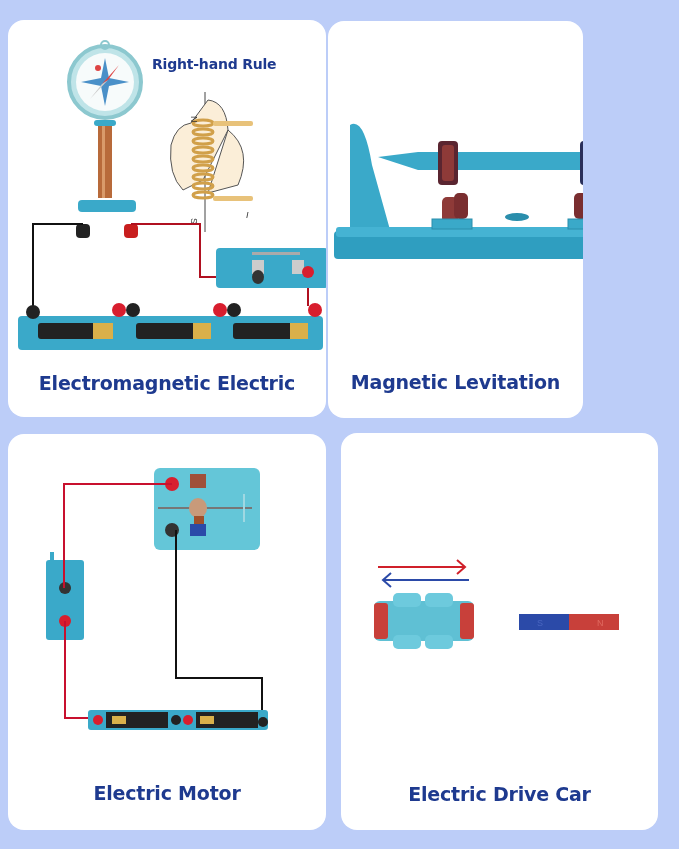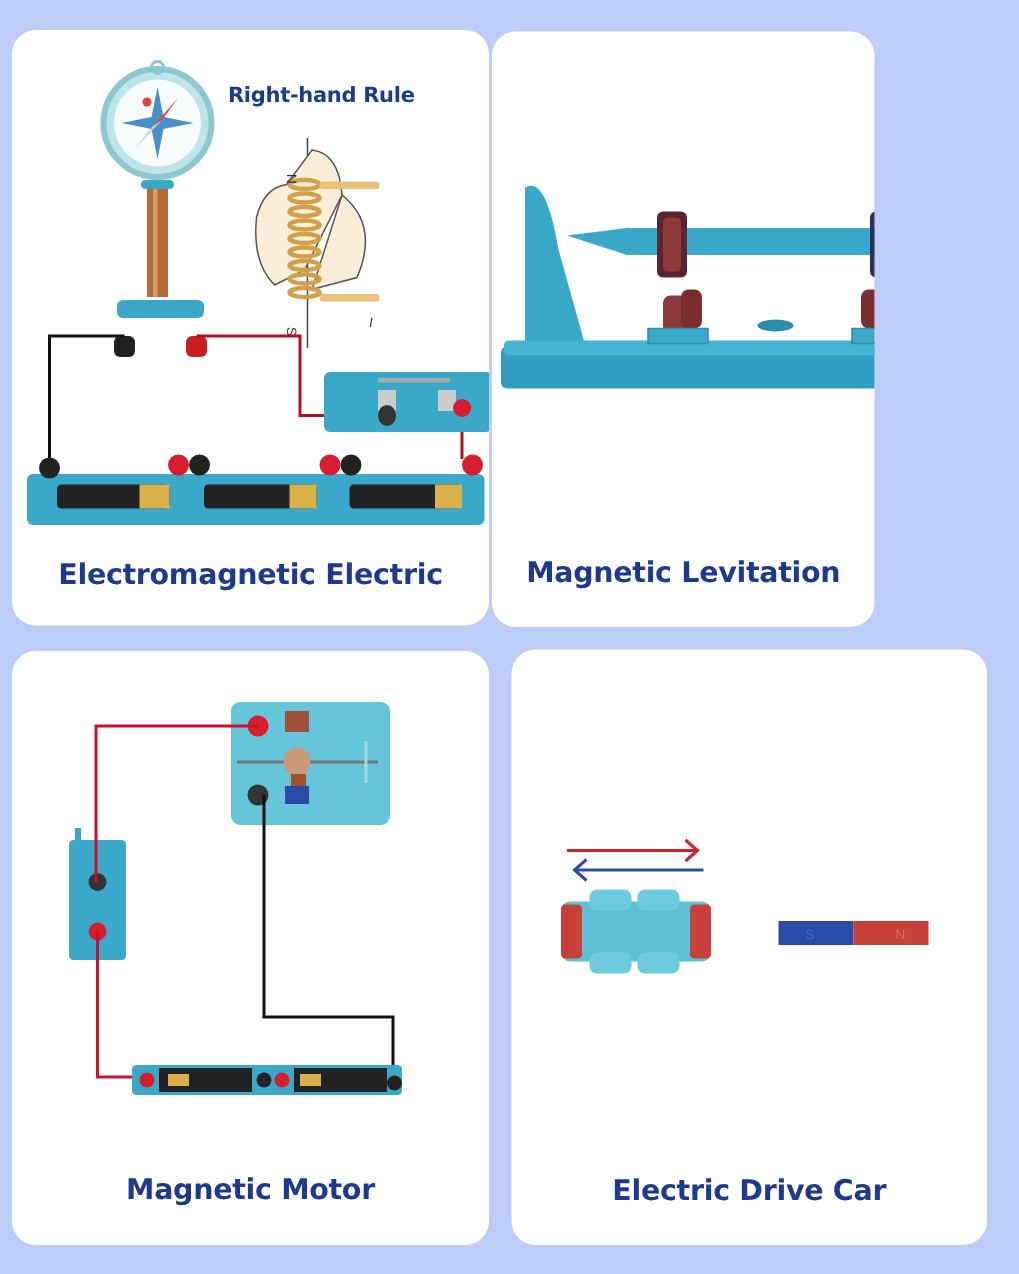--- a/index.html
+++ b/index.html
@@ -158,21 +158,21 @@
       <rect x="98" y="278" width="62" height="16" fill="#222"></rect>
       <rect x="104" y="282" width="14" height="8" fill="#d9b04a"></rect>
       <rect x="188" y="278" width="62" height="16" fill="#222"></rect>
       <rect x="192" y="282" width="14" height="8" fill="#d9b04a"></rect>
       <circle cx="90" cy="286" r="5" fill="#d81e2e"></circle>
       <circle cx="168" cy="286" r="5" fill="#222"></circle>
       <circle cx="180" cy="286" r="5" fill="#d81e2e"></circle>
       <circle cx="255" cy="288" r="5" fill="#222"></circle>
     </g>
   </svg>
-  <div class="card-title">Magnetic Motor</div>
+  <div class="card-title">Electric Motor</div>
 </div>
 
 <div class="card" id="card-4">
   <svg class="illus" width="317" height="340" viewBox="0 0 317 340">
     <g>
       <line x1="37" y1="134" x2="124" y2="134" stroke="#d0202a" stroke-width="2"></line>
       <polyline points="116,127 124,134 116,141" fill="none" stroke="#d0202a" stroke-width="2"></polyline>
     </g>
     <g>
       <line x1="42" y1="147" x2="128" y2="147" stroke="#2b4aa8" stroke-width="2"></line>

